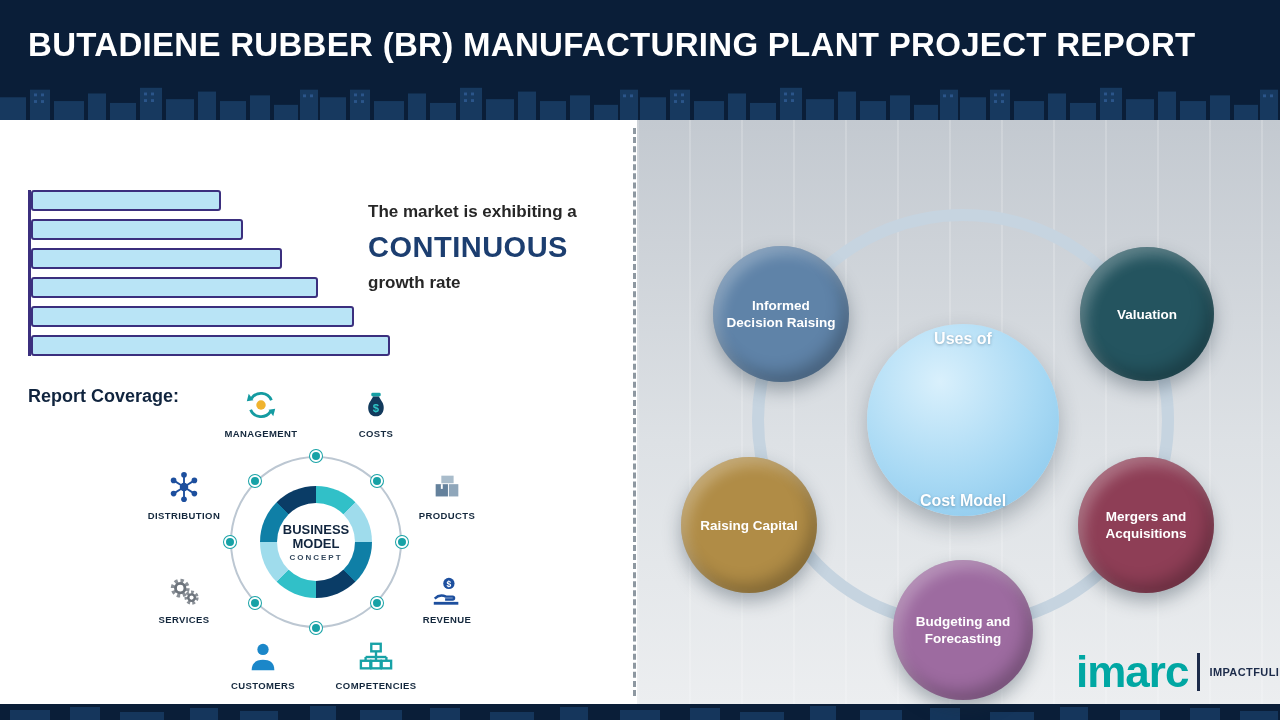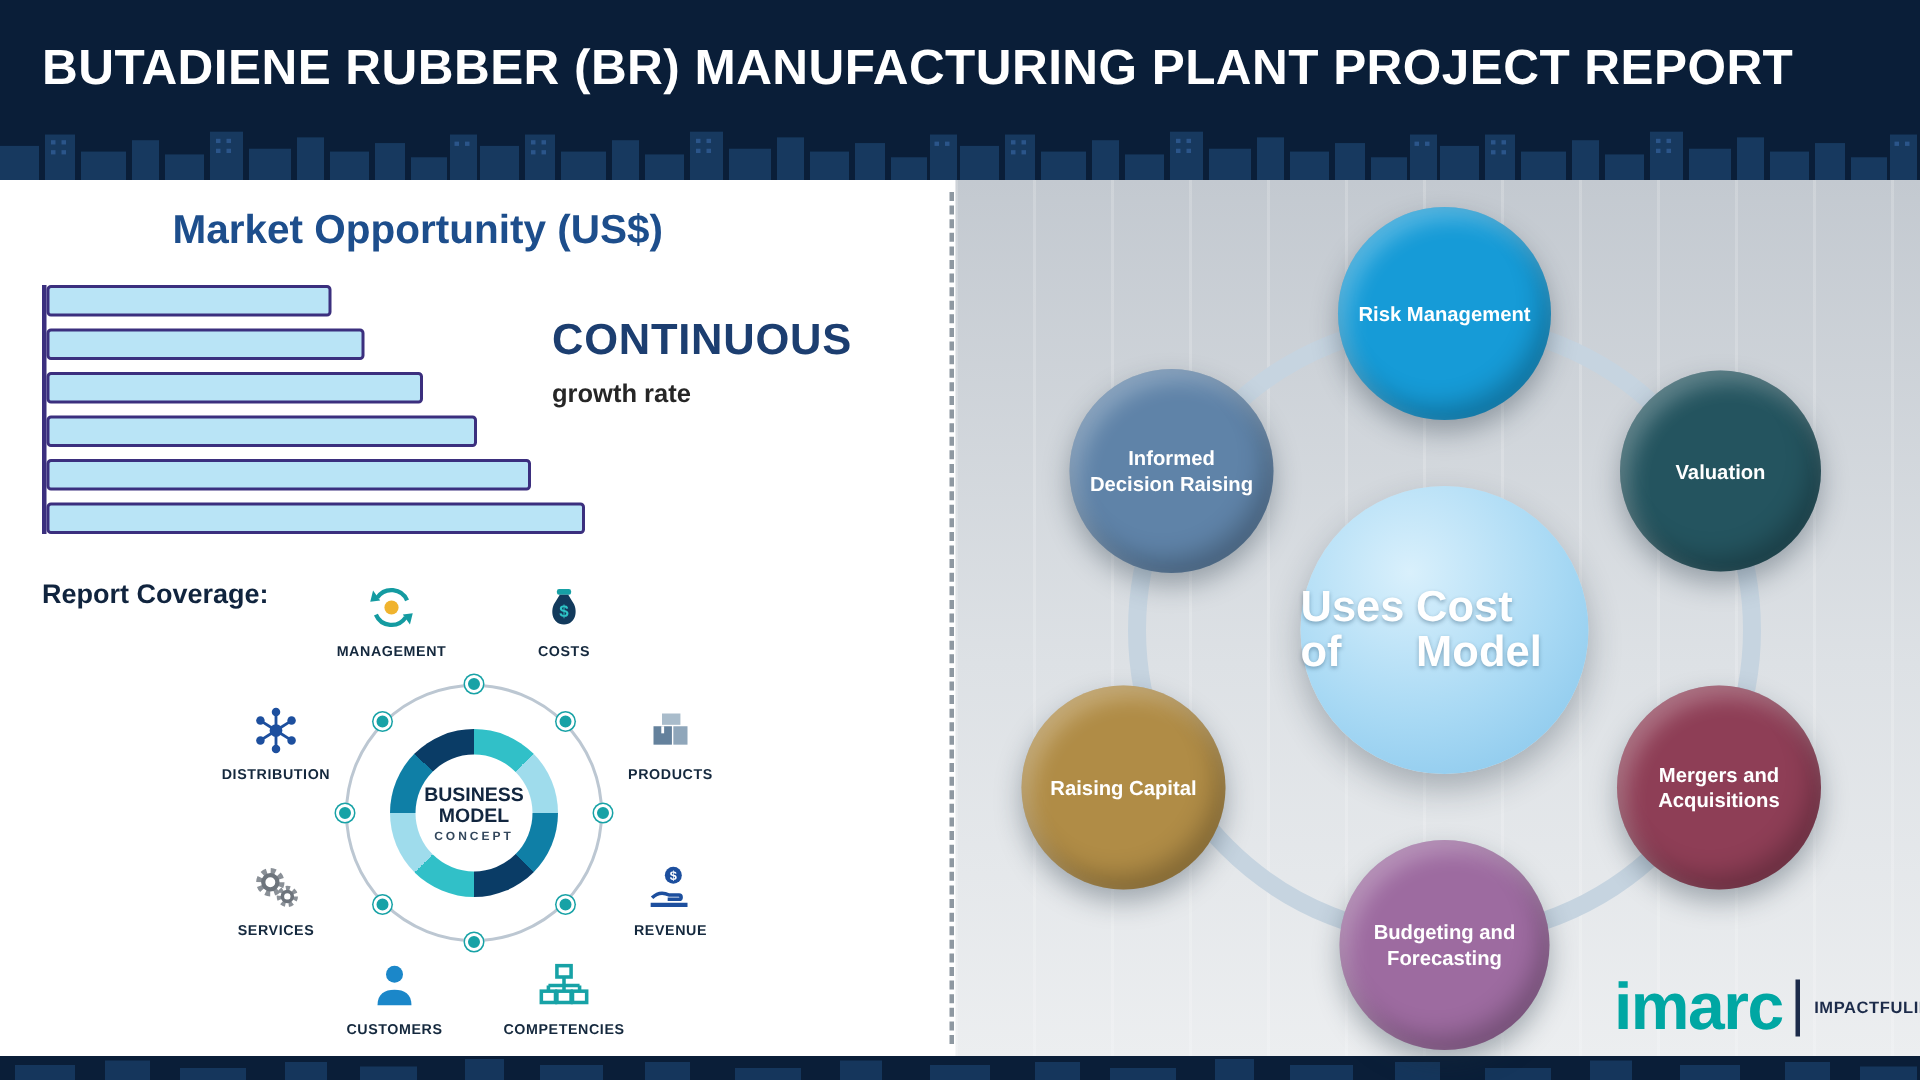--- a/index.html
+++ b/index.html
@@ -50,22 +50,22 @@
   
   .cost-model { position:absolute; left:0; top:0; width:1280px; height:720px; }
   .cost-ring { position:absolute; left:752px; top:209px; width:422px; height:422px;
     border:12px solid #c6d4e0; border-radius:50%; z-index:1; }
   .bubble { position:absolute; border-radius:50%; z-index:2; padding:10px;
     display:flex; align-items:center; justify-content:center; text-align:center;
     color:#ffffff; font-weight:bold; font-size:13.5px; line-height:17px;
     box-shadow:0 8px 18px rgba(30,45,60,.35), inset 6px 8px 14px rgba(255,255,255,.28), inset -6px -9px 16px rgba(0,0,0,.25); }
   .cost-center { position:absolute; left:867px; top:324px; width:192px; height:192px; border-radius:50%;
     background:radial-gradient(circle at 38% 30%, #d9f0fc 0%, #a8d9f4 55%, #82c3ea 100%);
-    z-index:3; display:flex; flex-direction:row; align-items:center; justify-content:flex-end;
-    color:#ffffff; font-weight:800; font-size:29px; line-height:30px;
+    z-index:3; display:flex; flex-direction:column; align-items:center; justify-content:space-between;
+    color:#ffffff; font-weight:800; font-size:16px; line-height:30px;
     text-shadow:0 1px 3px rgba(30,70,100,.4); box-shadow:0 10px 22px rgba(30,45,60,.3); }
 
   
   .logo { position:absolute; left:1076px; top:650px; display:flex; align-items:center; gap:9px; z-index:4; }
   .logo .brand { font-size:44px; font-weight:bold; color:#00a7a3; letter-spacing:-1px; line-height:44px; }
   .logo .vbar { width:3px; height:38px; background:#1c2b4a; }
   .logo .tag { display:flex; flex-direction:row; justify-content:center; font-size:11px; font-weight:800;
     color:#1c2b4a; letter-spacing:.4px; line-height:13px; }
 </style>
 </head>
@@ -105,30 +105,30 @@
       <use href="#blds" x="320"></use>
         <use href="#blds" x="640"></use>
         <use href="#blds" x="960"></use>
     </svg>
   </div>
 
   <div class="right-bg"></div>
 
   <div class="divider"></div>
 
-  <h2 class="mo-heading">Market Opportunity (US$)</h2>
   <div class="bar-chart">
       <div class="bar" style="width: 190px; background: rgb(185, 228, 246); border-color: rgb(59, 47, 126);"></div>
       <div class="bar" style="width: 212px; background: rgb(185, 228, 246); border-color: rgb(59, 47, 126);"></div>
       <div class="bar" style="width: 251px; background: rgb(185, 228, 246); border-color: rgb(59, 47, 126);"></div>
       <div class="bar" style="width: 287px; background: rgb(185, 228, 246); border-color: rgb(59, 47, 126);"></div>
       <div class="bar" style="width: 323px; background: rgb(185, 228, 246); border-color: rgb(59, 47, 126);"></div>
       <div class="bar" style="width: 359px; background: rgb(185, 228, 246); border-color: rgb(59, 47, 126);"></div>
     </div>
   <div class="growth">
+    <p class="l1">The market is exhibiting a</p>
     <p class="l2">CONTINUOUS</p>
     <p class="l3">growth rate</p>
   </div>
   <h3 class="coverage">Report Coverage:</h3>
 
   <div class="bm-circle">
     <span class="bm-node" style="left:78px;top:-8px;"></span>
     <span class="bm-node" style="left:139px;top:17px;"></span>
     <span class="bm-node" style="left:164px;top:78px;"></span>
     <span class="bm-node" style="left:139px;top:139px;"></span>
@@ -235,23 +235,20 @@
         </svg></span>
     <span class="lbl">COMPETENCIES</span>
   </div>
 
   <div class="cost-model">
     <div class="cost-ring"></div>
     <div class="cost-center">
       <span>Uses of</span>
       <span>Cost Model</span>
     </div>
-  <div class="bubble" style="left: 892px; top: 138px; width: 142px; height: 142px; background: rgb(22, 155, 215);">
-        <span>Risk Management</span>
-      </div>
       <div class="bubble" style="left: 1080px; top: 247px; width: 134px; height: 134px; background: rgb(36, 84, 95);">
         <span>Valuation</span>
       </div>
       <div class="bubble" style="left: 1078px; top: 457px; width: 136px; height: 136px; background: rgb(142, 62, 86);">
         <span>Mergers and Acquisitions</span>
       </div>
       <div class="bubble" style="left: 893px; top: 560px; width: 140px; height: 140px; background: rgb(157, 107, 160);">
         <span>Budgeting and Forecasting</span>
       </div>
       <div class="bubble" style="left: 681px; top: 457px; width: 136px; height: 136px; background: rgb(176, 140, 70);">

